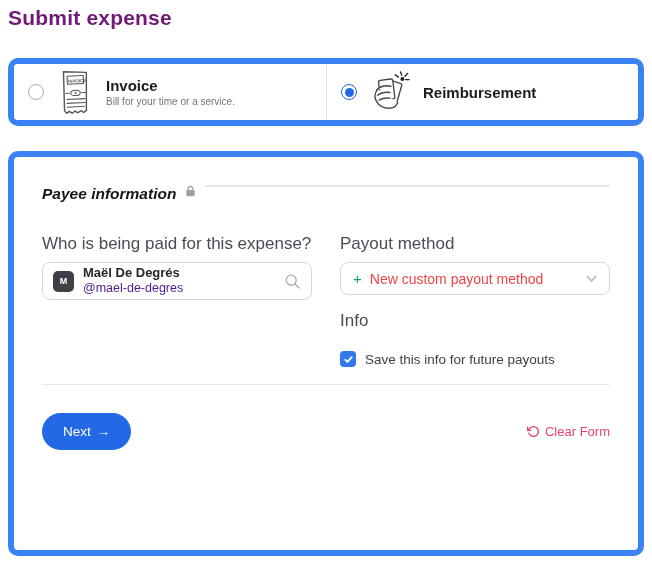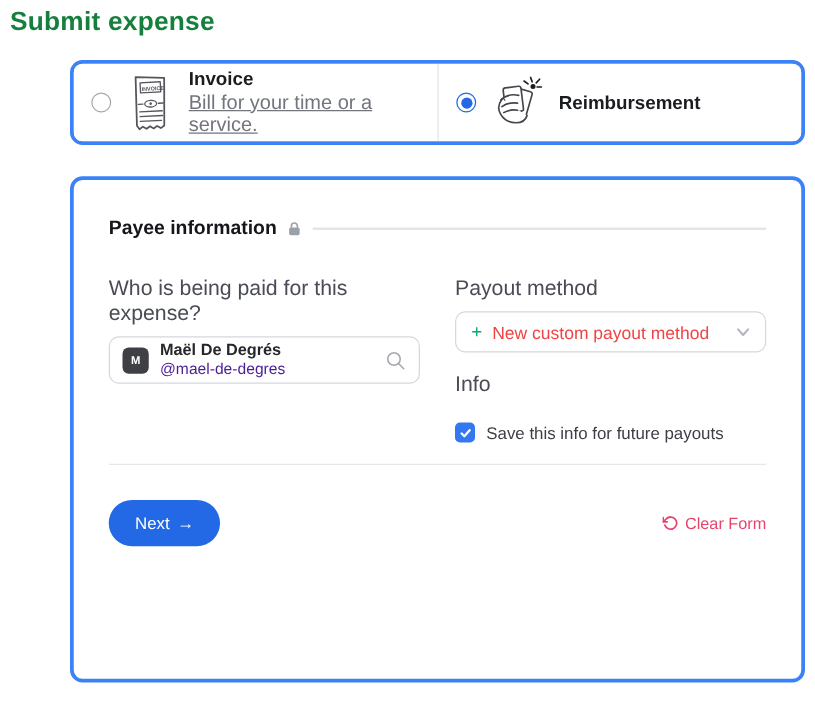--- a/index.html
+++ b/index.html
@@ -1,38 +1,38 @@
 <!DOCTYPE html>
 <html><head>
 <meta charset="utf-8">
 <style>
   * { box-sizing: border-box; margin: 0; padding: 0; }
   html, body { width: 652px; height: 577px; background: #fff; overflow: hidden; }
   body { font-family: "Liberation Sans", "DejaVu Sans", sans-serif; color: #17181c; }
   .page { padding: 6px 8px; }
 
-  .page-title { font-size: 21px; font-weight: 700; letter-spacing: .2px; color: #15803d; margin-bottom: 18px; }
+  .page-title { font-size: 21px; font-weight: 700; letter-spacing: .2px; color: #701a75; margin-bottom: 28px; }
 
-  .card { background: #fff; border: 3px solid #3b82f6; border-radius: 10px; margin-left: 48px; }
+  .card { background: #fff; border: 6px solid #3b82f6; border-radius: 10px; }
 
   
   .type-card { display: flex; height: 68px; overflow: hidden; margin-bottom: 25px; }
   .type-option { flex: 1 1 50%; display: flex; align-items: center; gap: 12px; padding: 10px 14px; cursor: pointer; background: #fff; }
   .type-option + .type-option { border-left: 1px solid #e2e3e7; }
   .radio { width: 16px; height: 16px; border-radius: 50%; border: 1.5px solid #a6a9b0; background: #fff; flex: 0 0 16px; position: relative; }
   .radio.checked { border-color: #2368e4; }
   .radio.checked::after { content: ""; position: absolute; inset: 2.5px; border-radius: 50%; background: #2368e4; }
   .doodle { flex: 0 0 auto; display: flex; align-items: center; justify-content: center; }
   .type-texts { display: flex; flex-direction: column; gap: 2px; }
   .type-title { font-size: 15px; font-weight: 700; color: #1b1c20; }
-  .type-desc { font-size: 16px; color: #73757d; text-decoration: underline; }
+  .type-desc { font-size: 10px; color: #73757d; }
 
   
   .payee-card { height: 405px; padding: 28px; overflow: hidden; }
-  .section-heading-row { display: flex; align-items: center; gap: 9px; height: 21px; }
+  .section-heading-row { display: flex; gap: 9px; height: 21px; font-style: italic; }
   .section-heading { font-size: 15.5px; font-weight: 700; color: #15161a; white-space: nowrap; }
   .heading-rule { flex: 1; height: 2px; background: #e4e5e9; border-radius: 1px; }
 
   .form-grid { display: flex; gap: 28px; margin-top: 28px; }
   .col { flex: 1 1 50%; min-width: 0; }
   .field-label { font-size: 17px; color: #494c55; margin-bottom: 8px; }
 
   .payee-box { height: 38px; border: 1px solid #d6d8dd; border-radius: 8px; display: flex; align-items: center; padding: 0 10px; gap: 9px; cursor: pointer; background: #fff; }
   .avatar { width: 21px; height: 21px; border-radius: 5px; background: #3f4046; color: #fff; font-size: 9px; font-weight: 700; display: flex; align-items: center; justify-content: center; flex: 0 0 21px; }
   .payee-texts { flex: 1; line-height: 1.15; overflow: hidden; }

